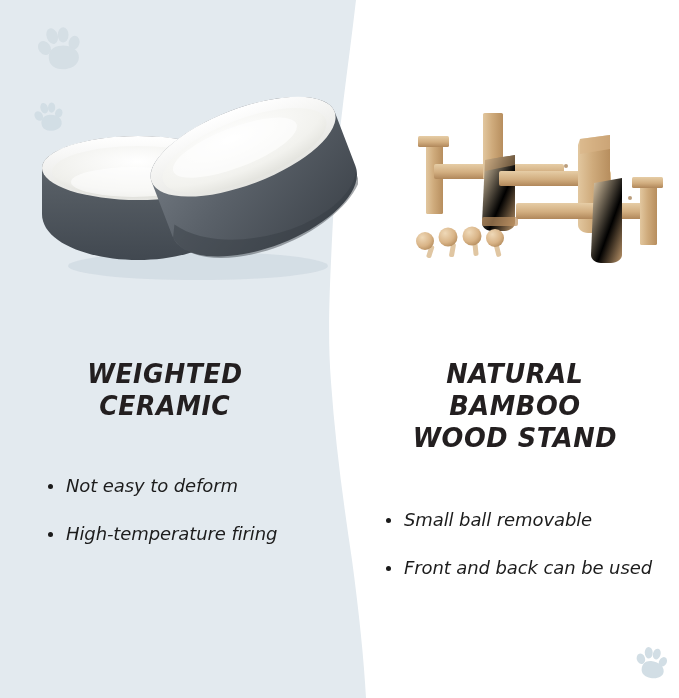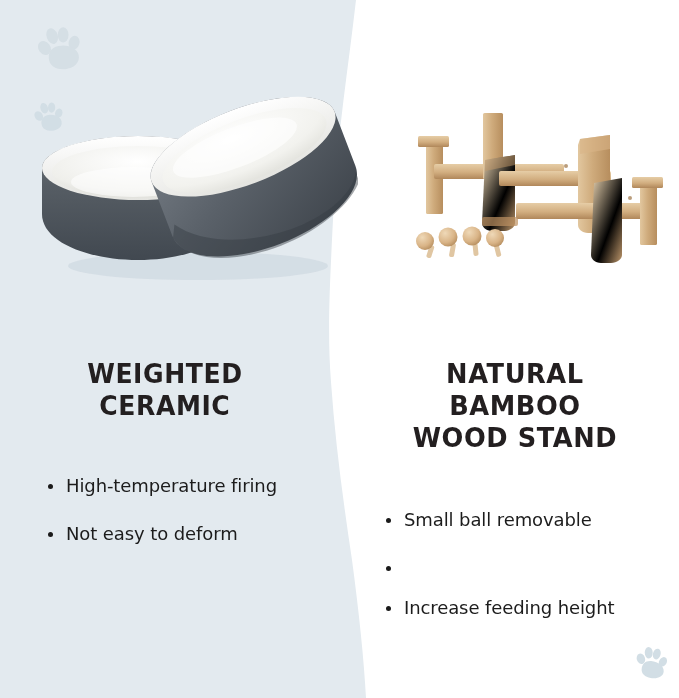--- a/index.html
+++ b/index.html
@@ -40,20 +40,21 @@
     position: absolute;
   }
   .product svg { display: block; }
 
   #bowls-art { left: 28px; top: 46px; width: 330px; height: 250px; }
   #stand-art { left: 404px; top: 105px; width: 276px; height: 170px; }
 
   
   .col {
     position: absolute;
+    font-style: italic;
   }
   #col-left  { left: 30px;  top: 358px; width: 300px; }
   #col-right { left: 380px; top: 358px; width: 288px; }
 
   .heading {
     font-family: "DejaVu Sans", sans-serif;
     font-weight: 700;
     font-size: 27px;
     line-height: 32px;
     letter-spacing: 0.6px;
@@ -282,40 +283,37 @@
         </g>
       </g>
     </svg>
   </div>
 
   <div class="col" id="col-left">
     <h2 class="heading">WEIGHTED CERAMIC</h2>
     <ul class="bullets">
       <li class="bullet-row">
         <span class="bullet-dot"></span>
-        <span class="bullet-text">High-temperature firing</span>
+        <span class="bullet-text">Not easy to deform</span>
       </li>
       <li class="bullet-row">
         <span class="bullet-dot"></span>
-        <span class="bullet-text">Not easy to deform</span>
+        <span class="bullet-text">High-temperature firing</span>
       </li>
     </ul>
   </div>
 
   <div class="col" id="col-right">
     <h2 class="heading">NATURAL BAMBOO
 WOOD STAND</h2>
     <ul class="bullets">
       <li class="bullet-row">
         <span class="bullet-dot"></span>
         <span class="bullet-text">Small ball removable</span>
       </li>
       <li class="bullet-row">
         <span class="bullet-dot"></span>
-      </li>
-      <li class="bullet-row">
-        <span class="bullet-dot"></span>
-        <span class="bullet-text">Increase feeding height</span>
+        <span class="bullet-text">Front and back can be used</span>
       </li>
     </ul>
   </div>
 
 </div>
 
 </body></html>

